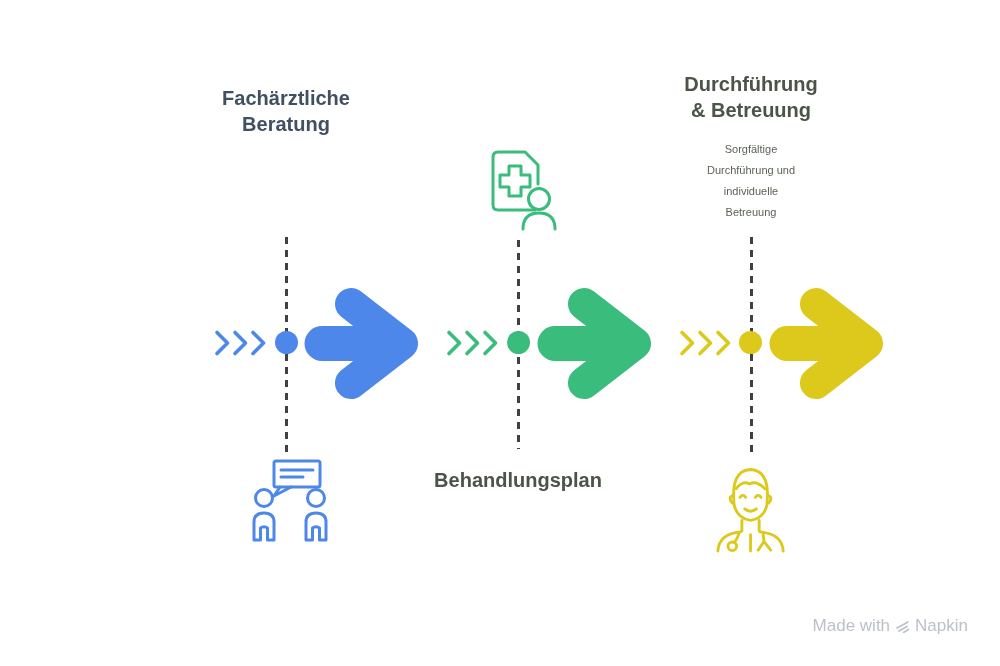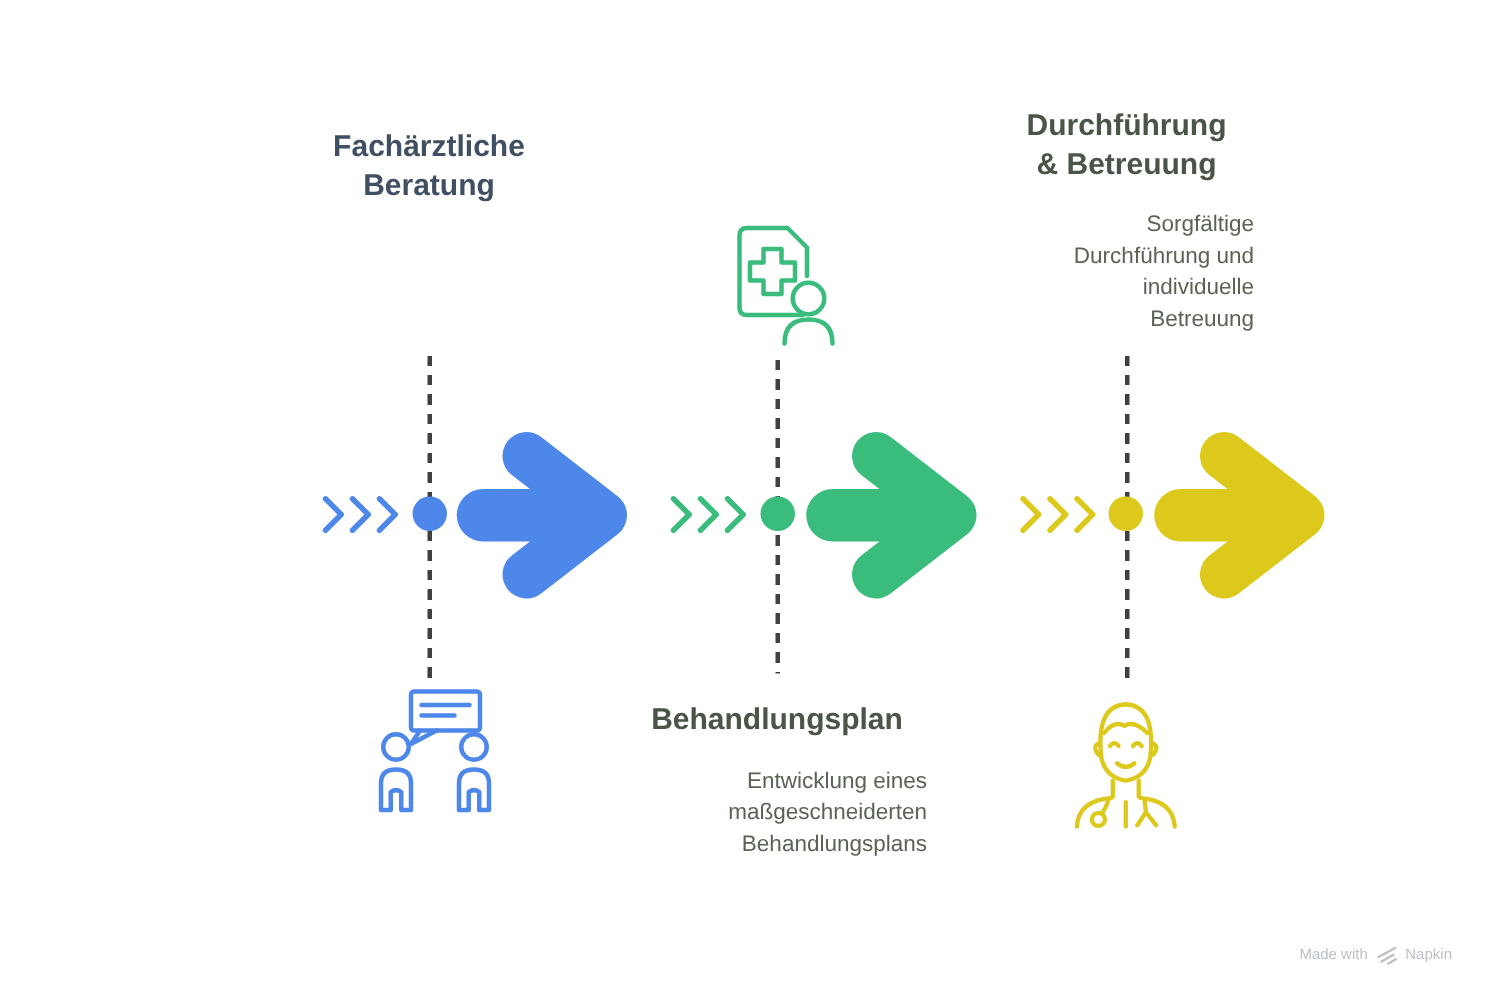--- a/index.html
+++ b/index.html
@@ -14,23 +14,23 @@
   }
   .abs { position: absolute; }
   .title {
     font-weight: bold;
     font-size: 20px;
     line-height: 26px;
     text-align: center;
     white-space: pre-line;
   }
   .desc {
-    font-size: 15px;
+    font-size: 11px;
     line-height: 21px;
-    text-align: right;
+    text-align: center;
     white-space: pre-line;
   }
   .t1 { left: 133px; top: 85px;  width: 210px; color: var(--title1-color); }
   .d1 { left: 138px; top: 155px; width: 200px; color: var(--desc1-color); }
   .t2 { left: 350px; top: 467px; width: 240px; color: var(--title2-color); }
   .d2 { left: 370px; top: 510px; width: 200px; color: var(--desc2-color); }
   .t3 { left: 598px; top: 71px;  width: 210px; color: var(--title3-color); }
   .d3 { left: 618px; top: 139px; width: 170px; color: var(--desc3-color); }
 
   .dash {
@@ -64,24 +64,24 @@
   .arrow1 { left: 256px; top: 287px; }
   .arrow2 { left: 489px; top: 287px; }
   .arrow3 { left: 721px; top: 287px; }
 
   .icon-people { left: 199px; top: 456px; width: 88px; height: 86px; }
   .icon-doc    { left: 430px; top: 142px; width: 80px; height: 90px; }
   .icon-doctor { left: 662px; top: 457px; width: 82px; height: 96px; }
 
   .footer {
     position: absolute;
-    right: 80px; top: 630px;
+    right: 80px; top: 616px;
     display: flex; align-items: center; gap: 5px;
     color: var(--footer-color);
-    font-size: 10px;
+    font-size: 17px;
   }
   .napkin-glyph { width: 15px; height: 13px; }
 </style>
 </head>
 <body>
 
 <svg width="0" height="0" style="position:absolute">
   <defs>
     <g id="sym-arrow" fill="none" stroke="currentColor">
       <line x1="18" y1="56.5" x2="70" y2="56.5" stroke-width="35" stroke-linecap="round"></line>
@@ -125,23 +125,20 @@
   </svg>
   <div class="abs dash dash2"></div>
   <svg class="abs chev chev2 step2" viewBox="0 0 54 28">
       <use href="#sym-chev"></use>
     </svg>
   <div class="abs dot dot2 step2"></div>
   <svg class="abs arrow arrow2 step2" viewBox="0 0 118 113">
       <use href="#sym-arrow"></use>
     </svg>
   <div class="abs title t2">Behandlungsplan</div>
-  <div class="abs desc d2">Entwicklung eines
-maßgeschneiderten
-Behandlungsplans</div>
 
   <div class="abs title t3">Durchführung
 &amp; Betreuung</div>
   <div class="abs desc d3">Sorgfältige
 Durchführung und
 individuelle
 Betreuung</div>
   <div class="abs dash dash3"></div>
   <svg class="abs chev chev3 step3" viewBox="0 0 54 28">
       <use href="#sym-chev"></use>

